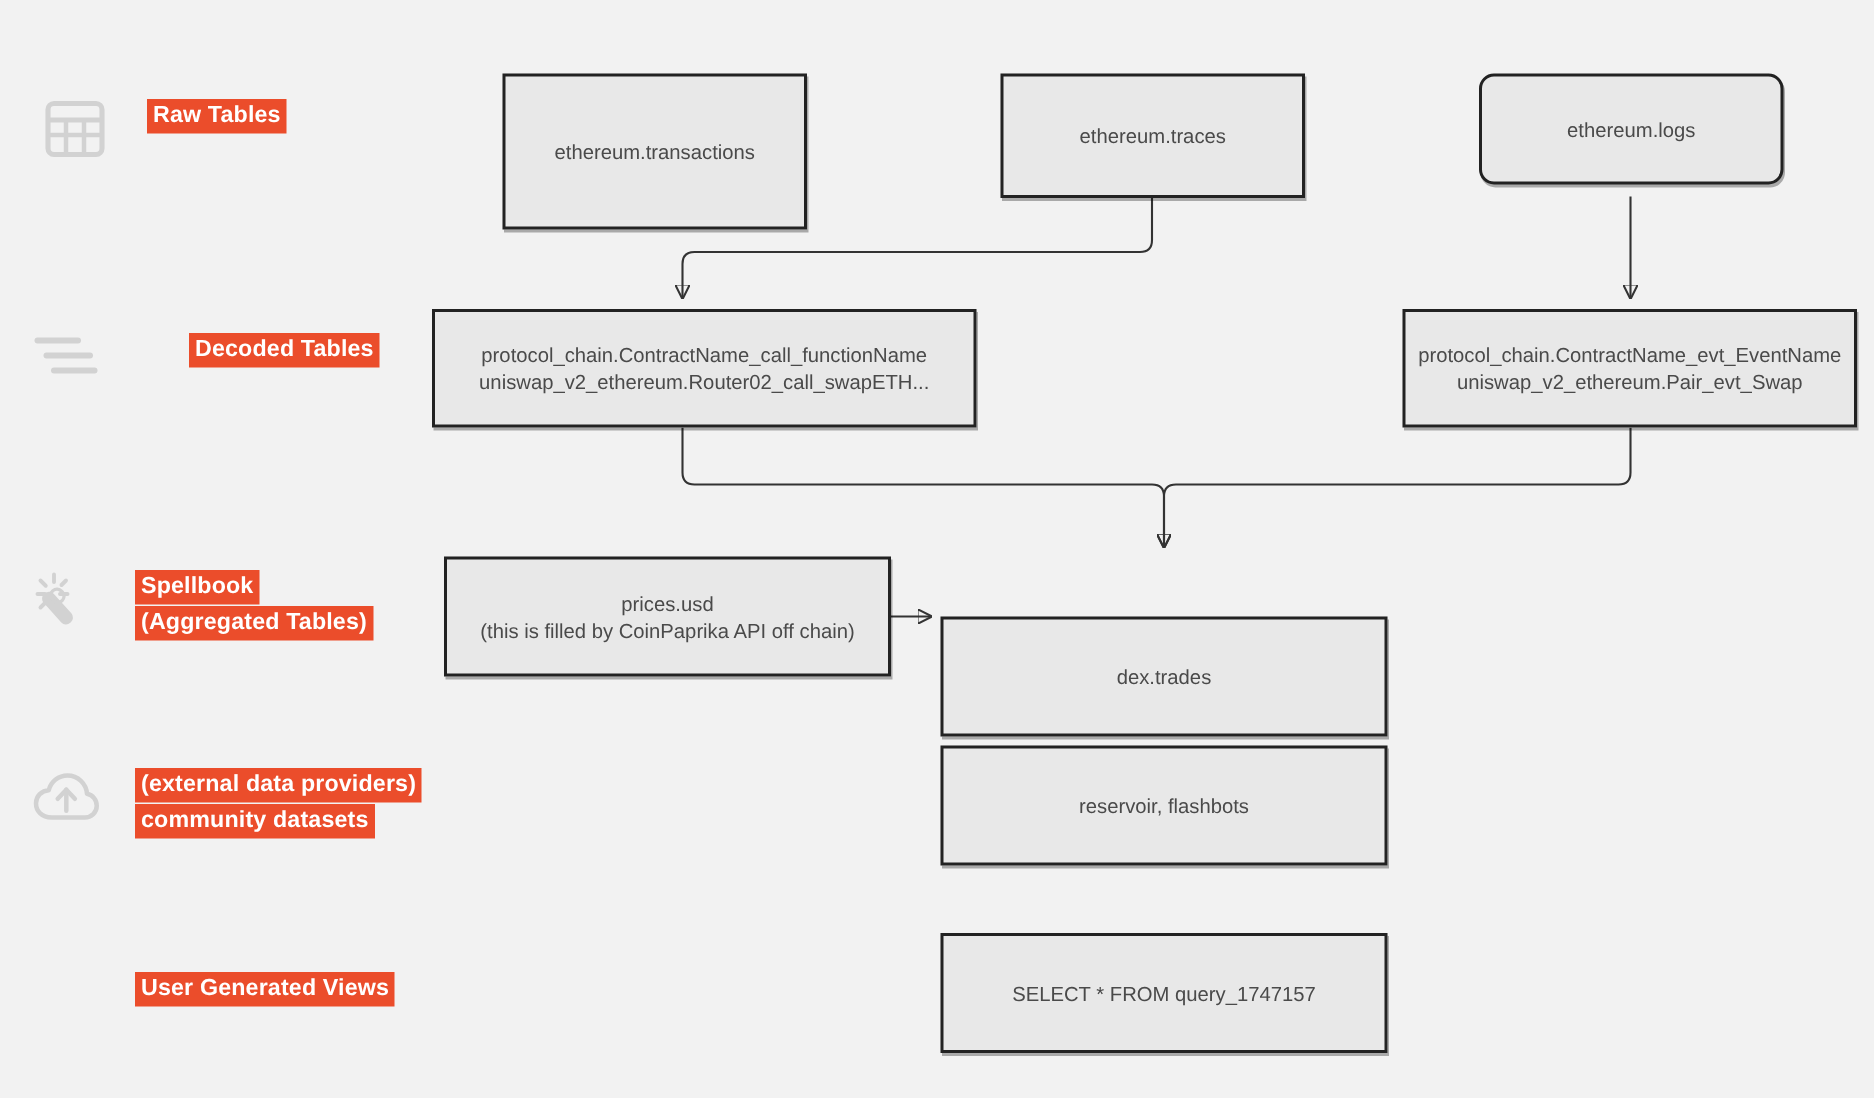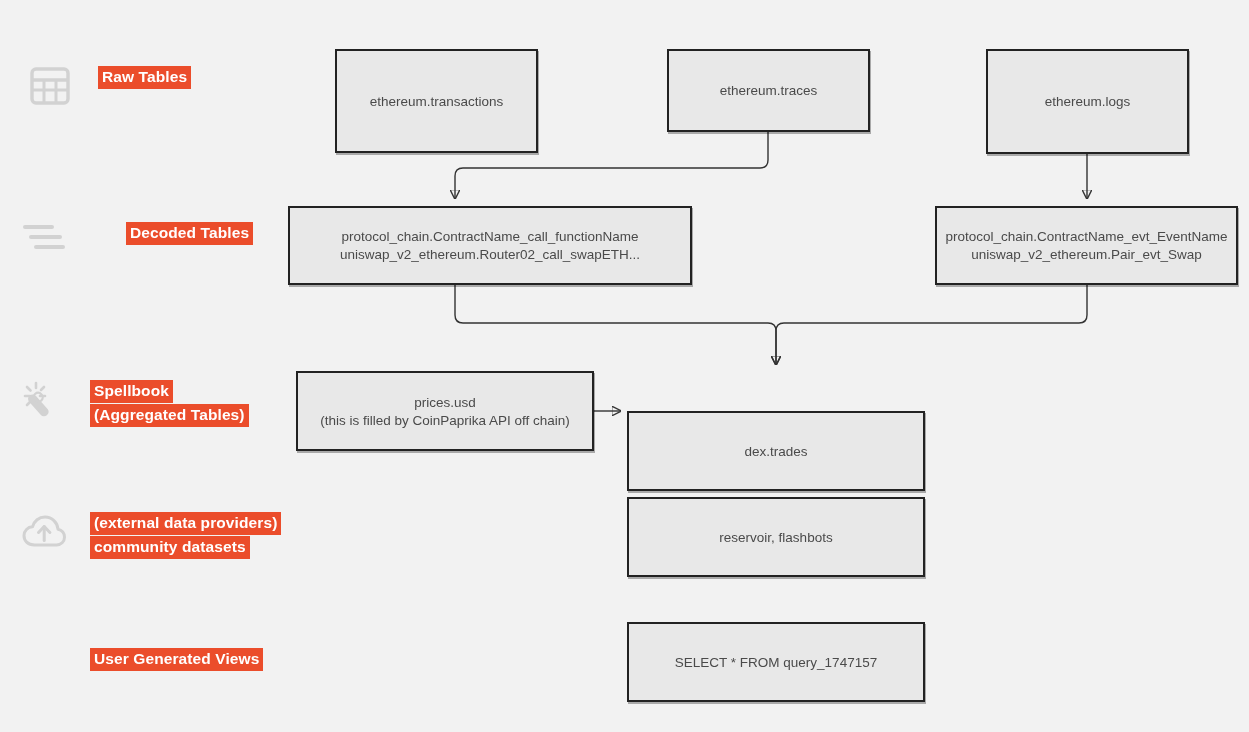--- a/index.html
+++ b/index.html
@@ -156,25 +156,25 @@
   </svg>
 
   <div class="node" style="left:335px; top:49px; width:203px; height:104px;">
     <div class="line1">ethereum.transactions</div>
   </div>
 
   <div class="node" style="left:667px; top:49px; width:203px; height:83px;">
     <div class="line1">ethereum.traces</div>
   </div>
 
-  <div class="node" style="left:986px; top:49px; width:203px; height:105px;">
+  <div class="node" style="left:986px; top:49px; width:203px; height:74px;border-radius:10px;">
     <div class="line1">ethereum.logs</div>
   </div>
 
-  <div class="node" style="left:288px; top:206px; width:404px; height:79px;">
+  <div class="node" style="left:288px; top:206px; width:363px; height:79px;">
     <div class="line1">protocol_chain.ContractName_call_functionName</div>
     <div class="line2">uniswap_v2_ethereum.Router02_call_swapETH...</div>
   </div>
 
   <div class="node" style="left:935px; top:206px; width:303px; height:79px;">
     <div class="line1">protocol_chain.ContractName_evt_EventName</div>
     <div class="line2">uniswap_v2_ethereum.Pair_evt_Swap</div>
   </div>
 
   <div class="node" style="left:296px; top:371px; width:298px; height:80px;">

